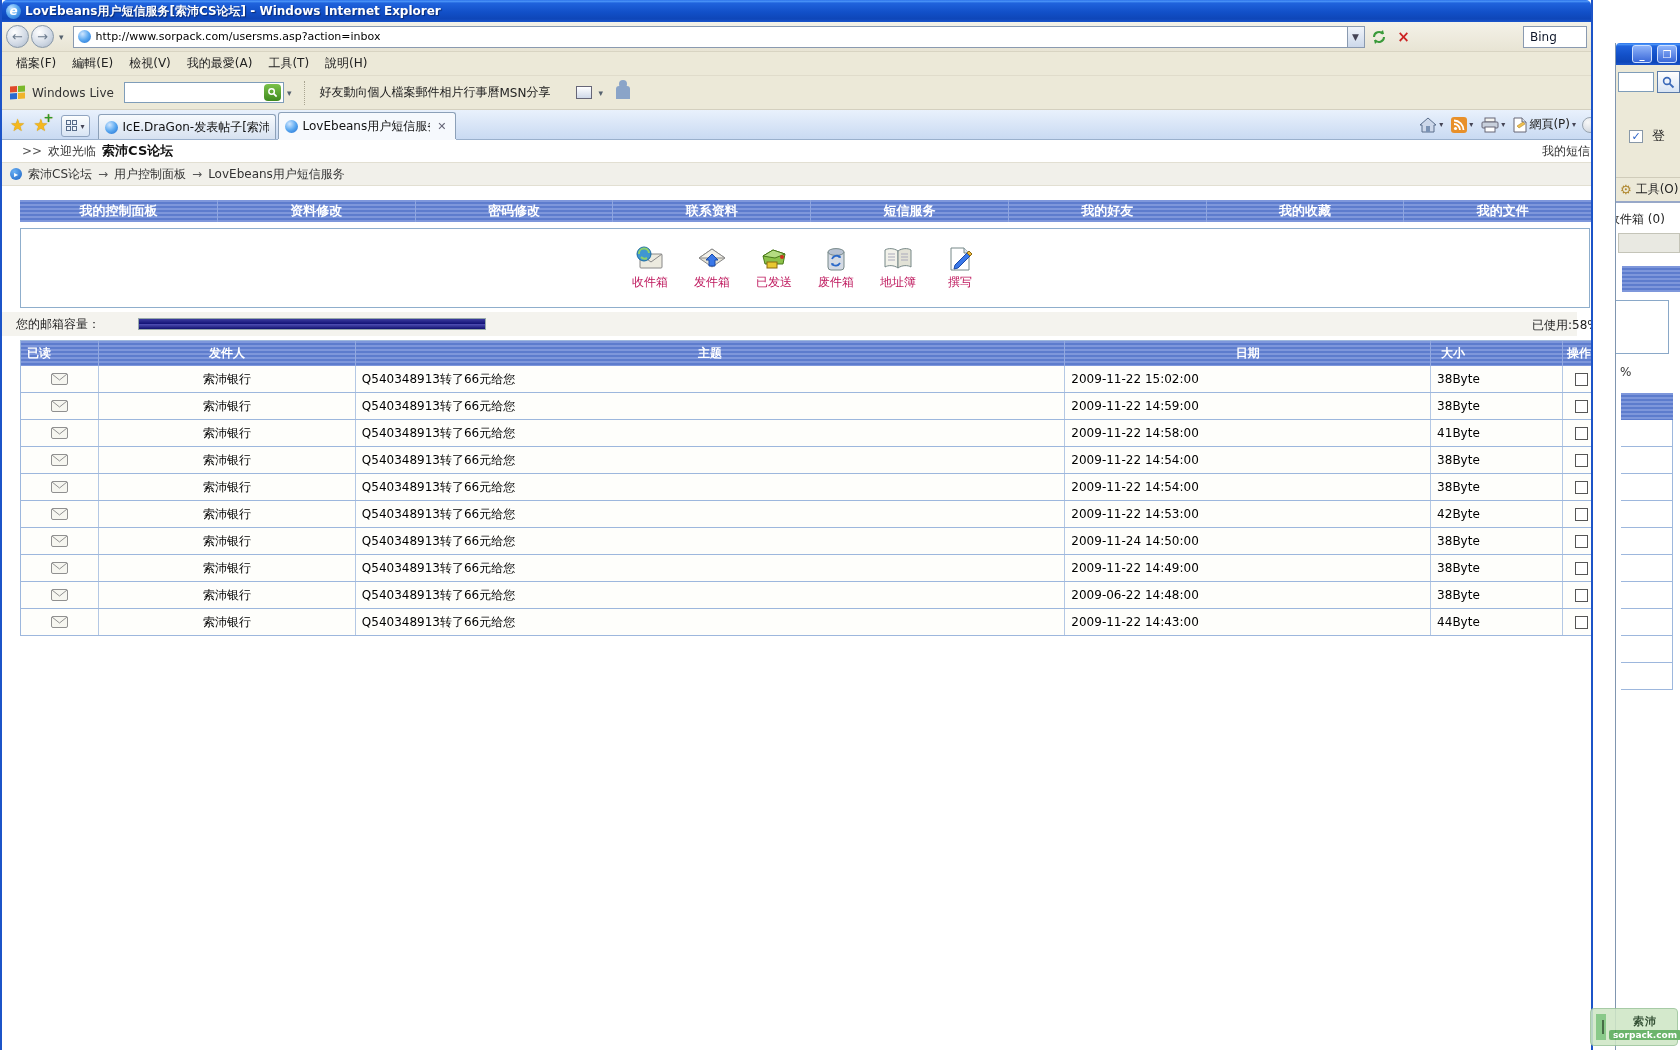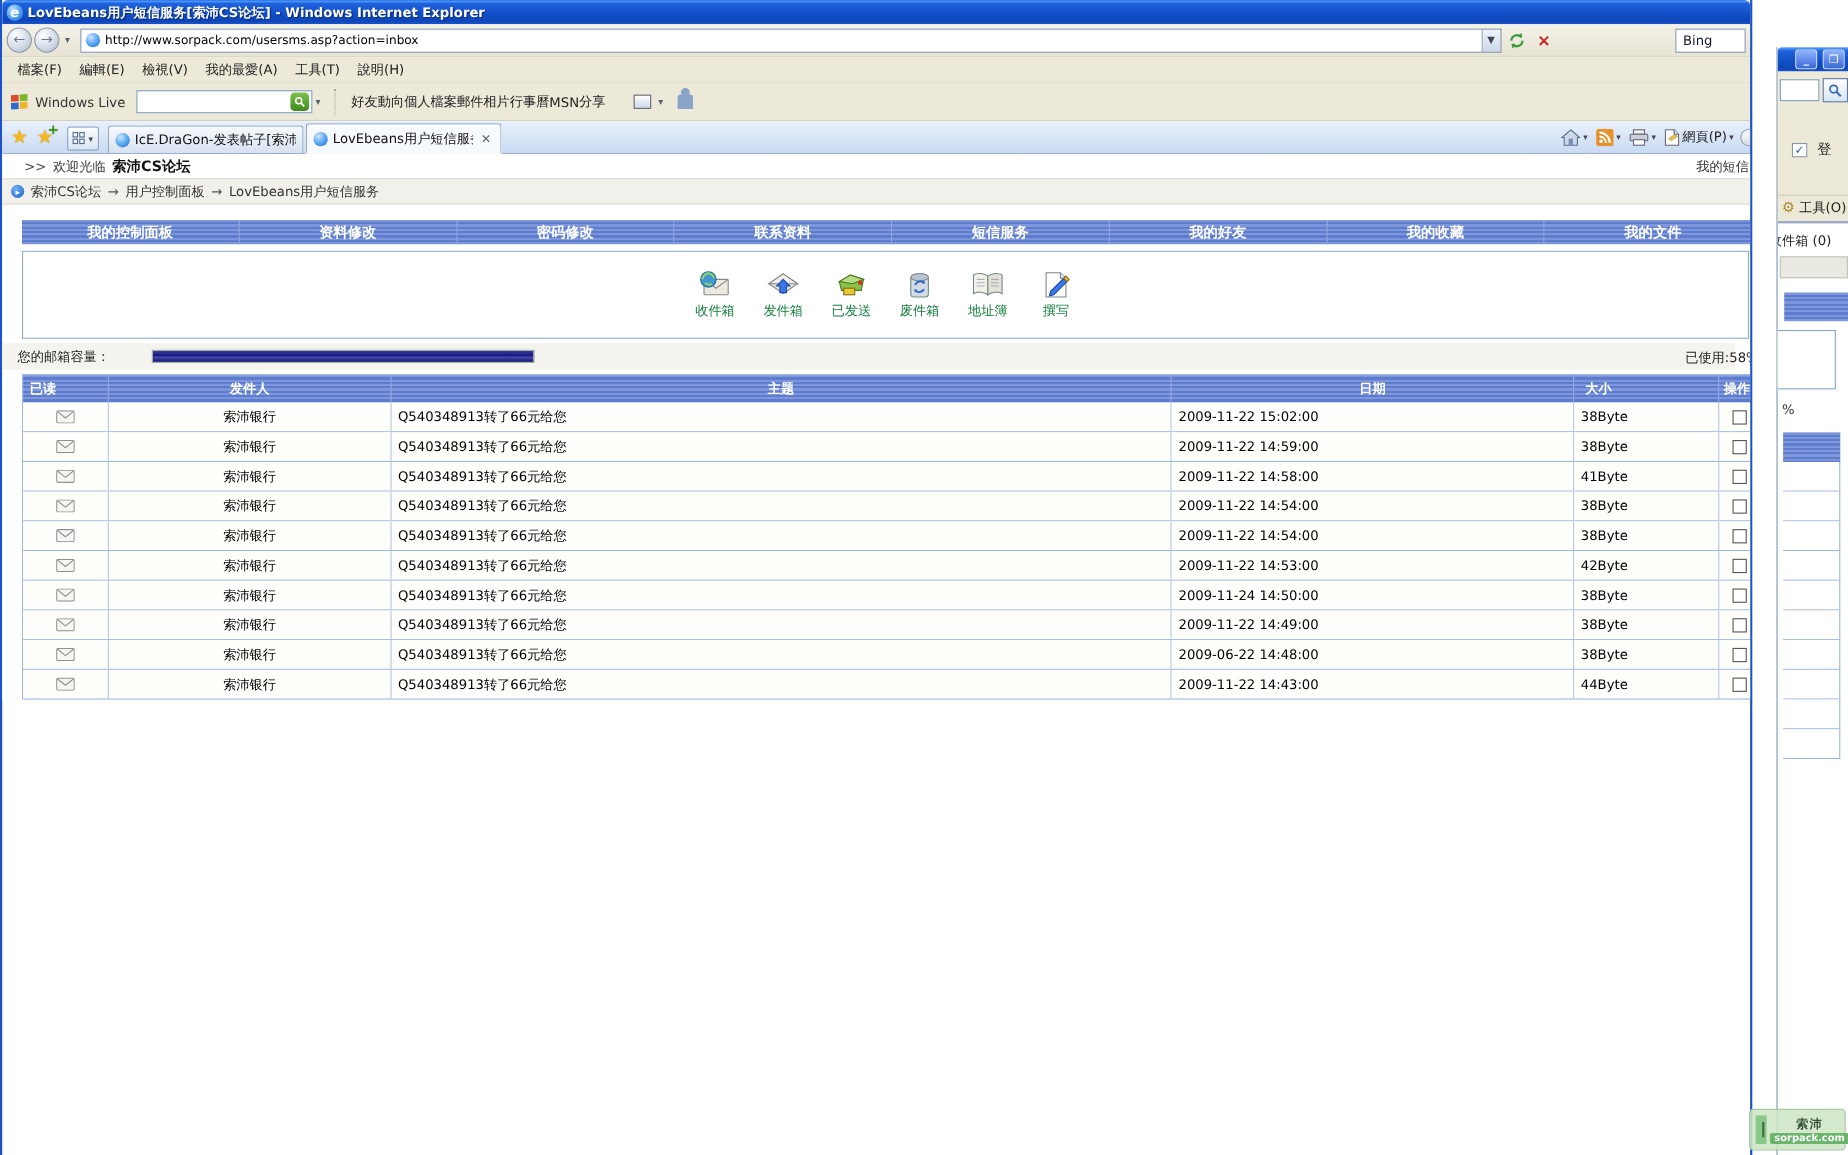--- a/index.html
+++ b/index.html
@@ -102,21 +102,21 @@
   .bc-sep { color:#555; }
 
   .nav-bar { margin:14px 0 0 18px; width:1582px; height:22px; display:flex;
     background:repeating-linear-gradient(180deg,#7e97db 0px,#7e97db 2px,#5d7ccd 2px,#5d7ccd 4px); }
   .nav-cell { flex:1; display:flex; align-items:center; justify-content:center; color:#fff; font-weight:bold; font-size:13px;
     border-right:1px solid #8fa6e0; cursor:default; white-space:nowrap; }
 
   .toolbox { margin:6px 0 0 18px; width:1570px; height:80px; border:1px solid #8faecc; background:#fff;
     display:flex; align-items:center; justify-content:center; gap:16px; }
   .mail-action { width:46px; display:flex; flex-direction:column; align-items:center; gap:2px; cursor:default; }
-  .mail-action .ma-label { font-size:12px; color:#15803d; white-space:nowrap; }
+  .mail-action .ma-label { font-size:12px; color:#be185d; white-space:nowrap; }
 
   .capacity-row { margin-top:4px; height:24px; position:relative; display:flex; align-items:center; background:#f4f3ee; width:1575px;gap:36px; }
   .cap-label { margin-left:14px; color:#222; white-space:nowrap; }
   .cap-bar { width:348px; height:12px; margin-left:2px;
     background:linear-gradient(180deg,#3c3c9e 0%,#15157a 45%,#4a4aae 55%,#111170 100%); border:1px solid #9aa; }
   .cap-used { position:absolute; left:1530px; top:5px; white-space:nowrap; color:#222; }
 
   .mail-table { margin:4px 0 0 18px; width:1600px; border-left:1px solid #9db7dd; }
   .mt-head { height:26px; display:flex;
     background:repeating-linear-gradient(180deg,#7e97db 0px,#7e97db 2px,#5d7ccd 2px,#5d7ccd 4px);

